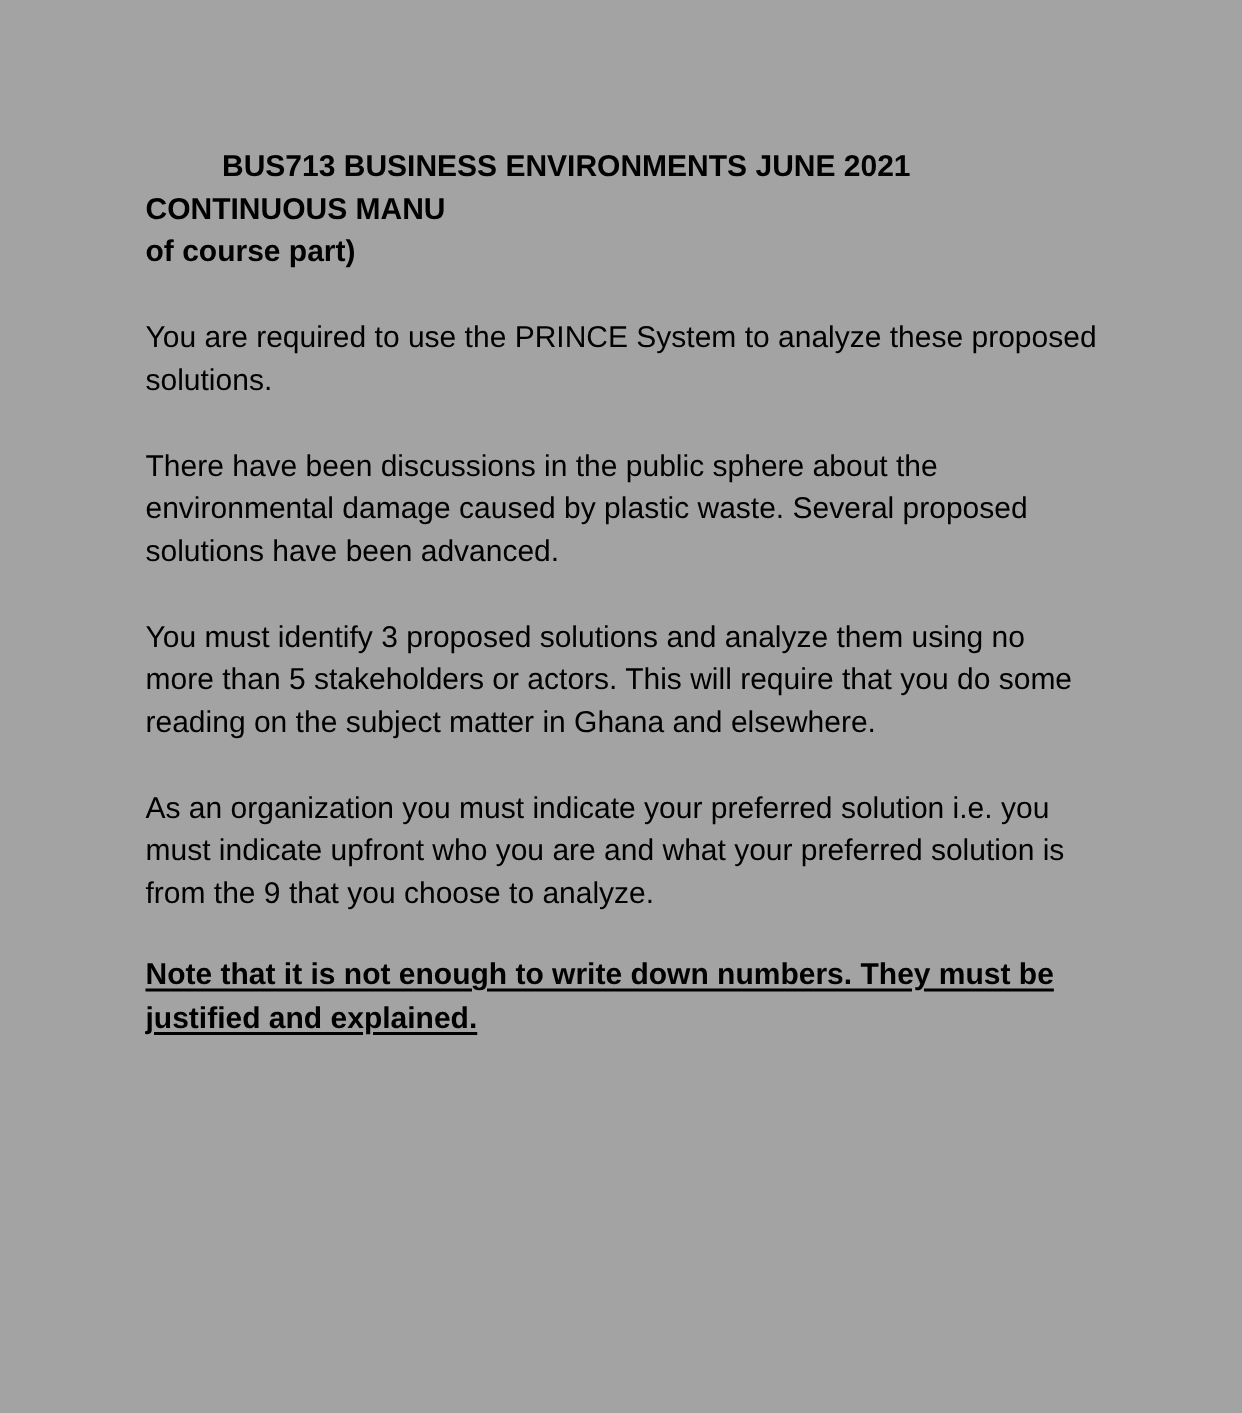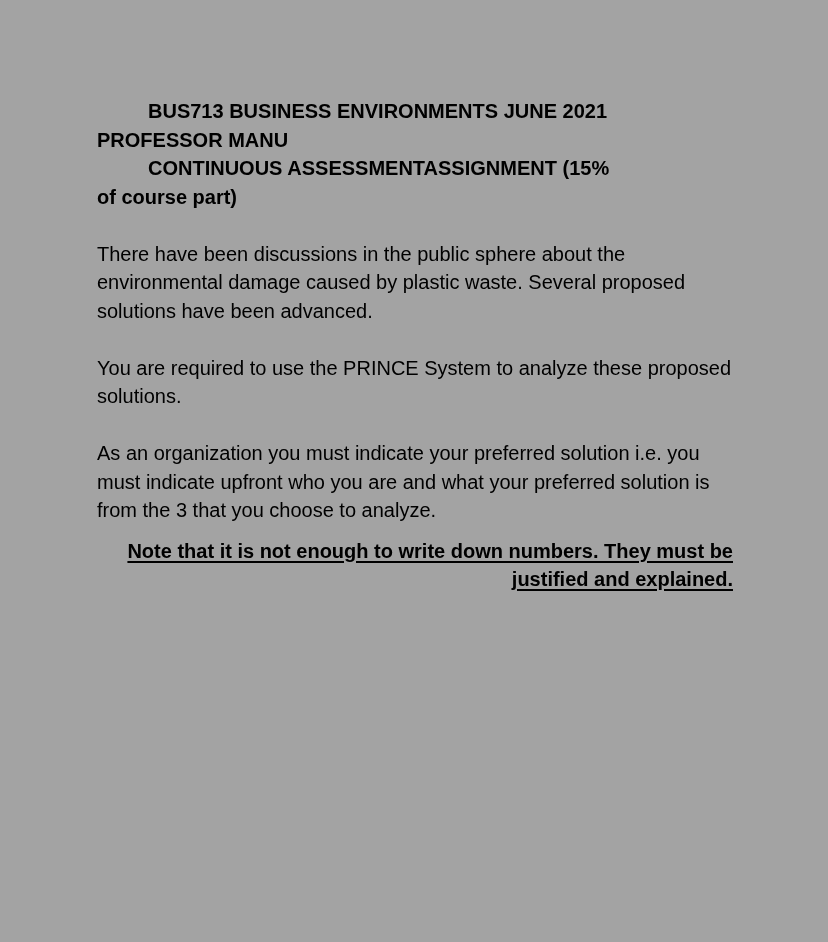--- a/index.html
+++ b/index.html
@@ -32,50 +32,49 @@
     white-space: nowrap;
   }
   .heading-line.indented {
     padding-left: 51px;
   }
   p.body-para {
     margin: 28.5px 0 0 0;
     font-weight: normal;
   }
   p.note-para {
-    margin: 12px 0 0 0;
+    margin: 26px 0 0 0;
     font-weight: bold;
     text-decoration: underline;
     text-underline-offset: 3px;
     text-decoration-thickness: 2px;
-    text-align: right;
   }
   p.due-para {
     margin: 28.5px 0 0 0;
     font-weight: bold;
   }
 </style>
 </head>
 <body>
 
 <div class="page">
   <div class="content">
 
     <div class="heading">
       <div class="heading-line indented">BUS713 BUSINESS ENVIRONMENTS JUNE 2021</div>
-      <div class="heading-line">PROFESSOR MANU</div>
-      <div class="heading-line indented">CONTINUOUS ASSESSMENTASSIGNMENT (15%</div>
+      <div class="heading-line">CONTINUOUS MANU</div>
       <div class="heading-line">of course part)</div>
     </div>
 
+    <p class="body-para">You are required to use the PRINCE System to analyze these proposed solutions.</p>
+
     <p class="body-para">There have been discussions in the public sphere about the environmental damage caused by plastic waste. Several proposed solutions have been advanced.</p>
 
-    <p class="body-para">You are required to use the PRINCE System to analyze these proposed solutions.</p>
+    <p class="body-para">You must identify 3 proposed solutions and analyze them using no more than 5 stakeholders or actors. This will require that you do some reading on the subject matter in Ghana and elsewhere.</p>
 
-
-    <p class="body-para">As an organization you must indicate your preferred solution i.e. you must indicate upfront who you are and what your preferred solution is from the 3 that you choose to analyze.</p>
+    <p class="body-para">As an organization you must indicate your preferred solution i.e. you must indicate upfront who you are and what your preferred solution is from the 9 that you choose to analyze.</p>
 
 
     <p class="note-para">Note that it is not enough to write down numbers. They must be justified and explained.</p>
 
 
   </div>
 </div>
 
 </body></html>

